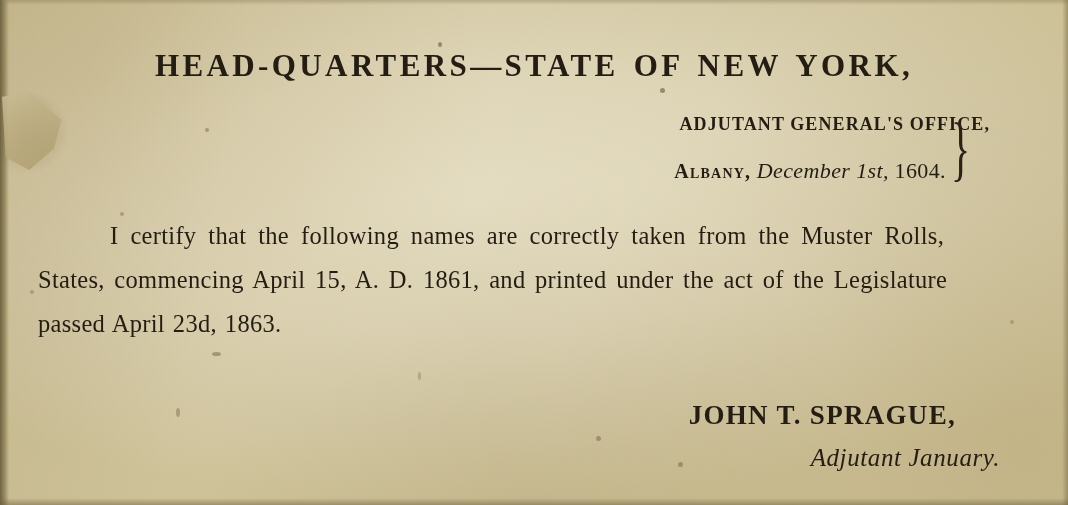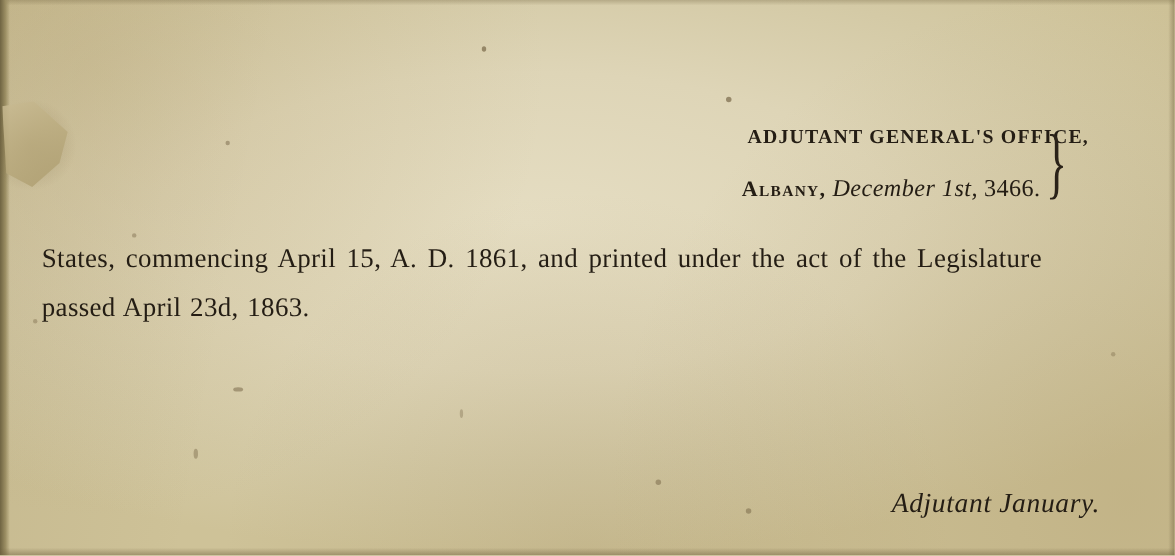--- a/index.html
+++ b/index.html
@@ -221,33 +221,36 @@
   <div class="speck" style="left:212px;top:352px;width:9px;height:4px;opacity:.75;"></div>
   <div class="speck" style="left:176px;top:408px;width:4px;height:9px;opacity:.6;"></div>
   <div class="speck" style="left:418px;top:372px;width:3px;height:8px;opacity:.5;"></div>
   <div class="speck" style="left:596px;top:436px;width:5px;height:5px;opacity:.7;"></div>
   <div class="speck" style="left:678px;top:462px;width:5px;height:5px;opacity:.7;"></div>
   <div class="speck" style="left:1010px;top:320px;width:4px;height:4px;opacity:.5;"></div>
   <div class="speck" style="left:30px;top:290px;width:4px;height:4px;opacity:.55;"></div>
 
   <div class="content">
 
+    <div class="heading">HEAD-QUARTERS—STATE OF NEW YORK,</div>
 
     <div class="office-line">ADJUTANT GENERAL'S OFFICE,</div>
 
     <div class="brace">}</div>
 
     <div class="place-date">
       <span class="city">Albany,</span>
       <span class="month">December 1st,</span>
-      <span class="year">3466.</span>
+      <span class="year">1604.</span>
     </div>
 
     <div class="body-text">
+      <p class="line1"><span class="indent"></span><span>I certify that the following names are correctly taken from the Muster Rolls,</span></p>
       <p class="line3">States, commencing April 15, A. D. 1861, and printed under the act of the Legislature</p>
       <p class="line4">passed April 23d, 1863.</p>
     </div>
 
+    <div class="signature">JOHN T. SPRAGUE,</div>
 
     <div class="sig-title">Adjutant January.</div>
 
   </div>
 </div>
 
 </body></html>

